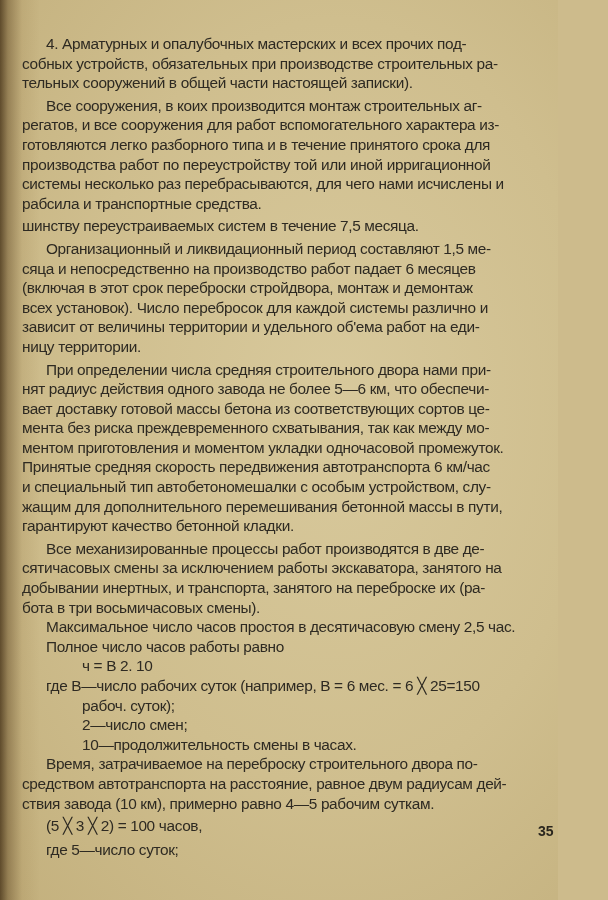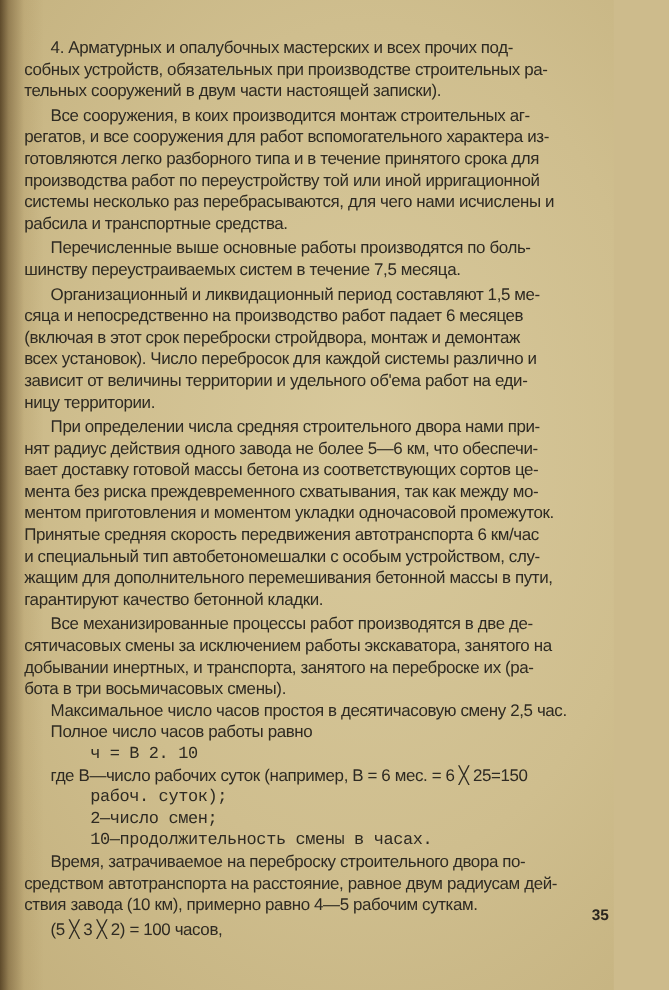--- a/index.html
+++ b/index.html
@@ -16,53 +16,52 @@
   }
   .text {
     position:absolute; left:22px; top:34px; width:548px;
     font-family:"Liberation Sans Narrow","Liberation Sans", sans-serif;
     font-size:15.4px;
     line-height:19.6px;
     color:#2e2a22;
     letter-spacing:-0.35px;
   }
   .indent { padding-left:24px; }
-  .indent2 { padding-left:60px;font-family:Liberation Mono, monospace; }
+  .indent2 { padding-left:60px; }
   .gap { height:3px; }
   .pagenum {
     position:absolute; left:538px; top:823px;
     font-family:"Liberation Sans", sans-serif; font-weight:bold; font-size:14px; color:#2a261e;
   }
   .line-text { display:block; white-space:nowrap; }
 </style>
 </head>
 <body>
 
 <div class="page">
   <div class="text">
 
     <div>
       <span class="line-text indent">4. Арматурных и опалубочных мастерских и  всех  прочих  под-</span>
       <span class="line-text">собных устройств, обязательных при производстве  строительных ра-</span>
-      <span class="line-text">тельных сооружений в двум части настоящей записки).</span>
+      <span class="line-text">тельных сооружений в общей части настоящей записки).</span>
     </div>
     <div class="gap"></div>
 
     <div>
       <span class="line-text indent">Все сооружения, в коих производится монтаж  строительных аг-</span>
       <span class="line-text">регатов, и все сооружения для работ вспомогательного характера из-</span>
       <span class="line-text">готовляются легко разборного типа и в течение принятого срока для</span>
       <span class="line-text">производства работ по переустройству той или иной  ирригационной</span>
       <span class="line-text">системы несколько раз перебрасываются, для чего нами  исчислены и</span>
       <span class="line-text">рабсила и транспортные средства.</span>
     </div>
     <div class="gap"></div>
 
     <div>
-      <span class="line-text indent">Перечисленные выше основные работы  производятся  по  боль-</span>
       <span class="line-text">шинству переустраиваемых систем в течение 7,5 месяца.</span>
     </div>
     <div class="gap"></div>
 
     <div>
       <span class="line-text indent">Организационный и ликвидационный период составляют  1,5 ме-</span>
       <span class="line-text">сяца и непосредственно  на  производство  работ  падает  6  месяцев</span>
       <span class="line-text">(включая в этот срок переброски  стройдвора,  монтаж  и  демонтаж</span>
       <span class="line-text">всех установок). Число перебросок для каждой  системы  различно и</span>
       <span class="line-text">зависит от величины территории и удельного об'ема  работ  на  еди-</span>
@@ -108,19 +107,20 @@
 
     <div>
       <span class="line-text indent">Время, затрачиваемое на переброску  строительного  двора  по-</span>
       <span class="line-text">средством автотранспорта на расстояние, равное двум радиусам  дей-</span>
       <span class="line-text">ствия завода (10 км), примерно равно 4—5 рабочим суткам.</span>
     </div>
     <div class="gap"></div>
 
     <div>
       <span class="line-text indent" style="margin-bottom:4px;">(5 ╳ 3 ╳ 2) = 100 часов,</span>
+      <span class="line-text indent" style="margin-bottom:4px;">где 5—число суток;</span>
 
     </div>
 
   </div>
 
   <div class="pagenum">35</div>
 </div>
 
 </body></html>

